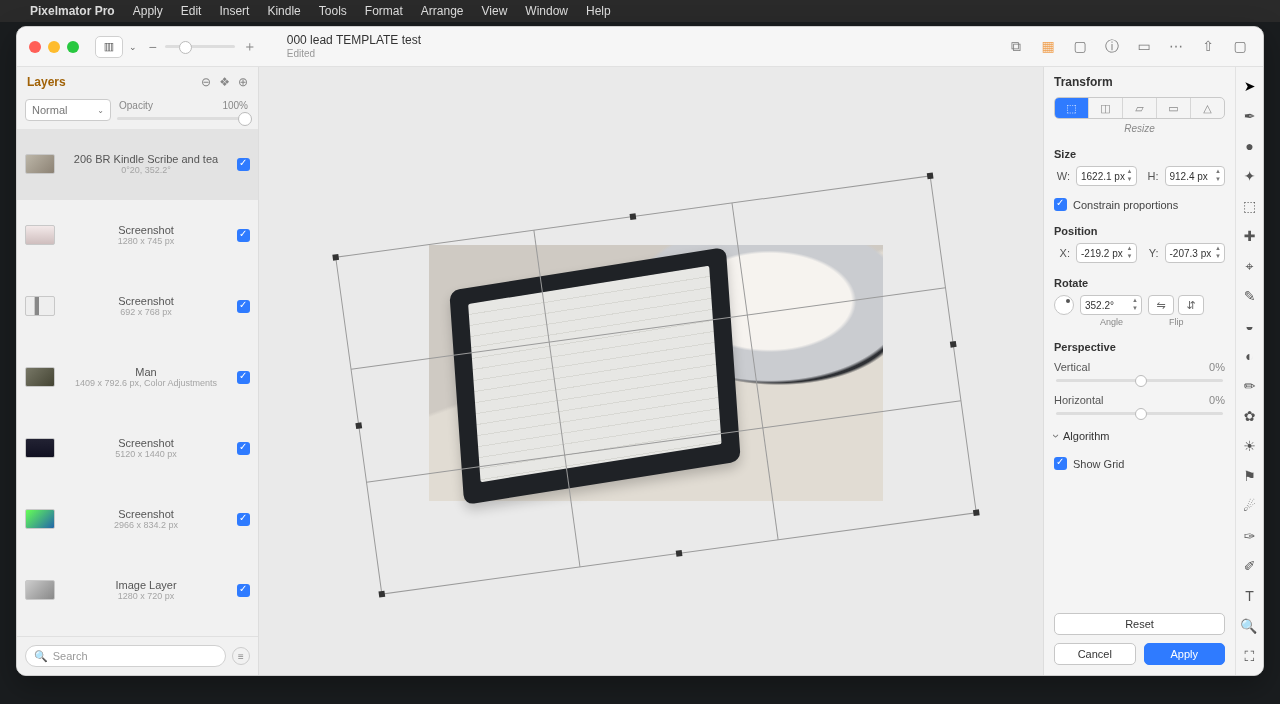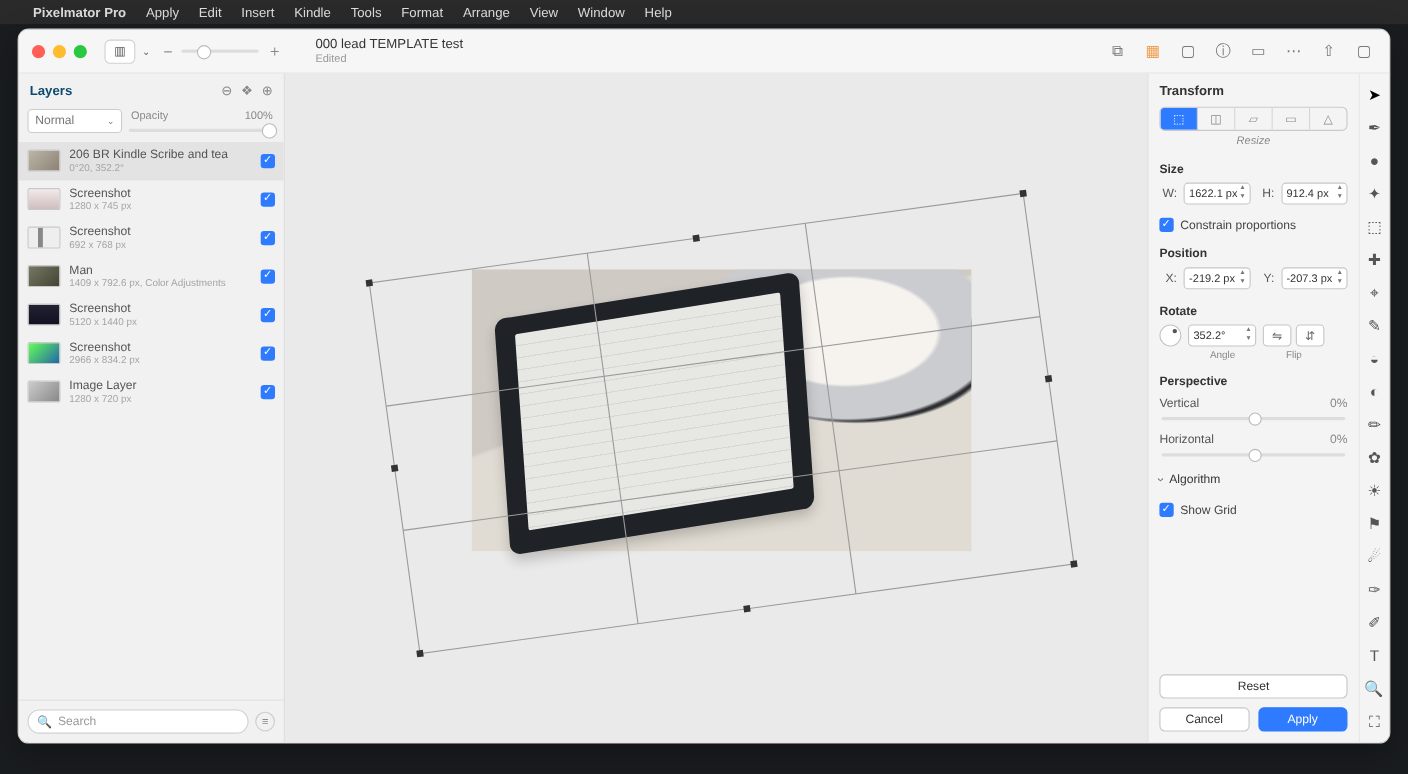--- a/index.html
+++ b/index.html
@@ -29,31 +29,31 @@
 .doc-title { margin-left:18px; display:flex; flex-direction:column; font-size:12px; color:#333; line-height:1.1; }
 .doc-title .sub { font-size:10px; color:#999; }
 .tb-right { margin-left:auto; display:flex; gap:14px; padding-right:14px; color:#7a7a7a; font-size:14px; }
 .tb-right .ico { width:18px; text-align:center; }
 
 .body { position:absolute; top:40px; left:0; right:0; bottom:0; display:flex; }
 
 
 .layers { width:242px; background:#f1f1f1; border-right:1px solid #ddd; display:flex; flex-direction:column; }
 .layers-head { display:flex; align-items:center; padding:8px 10px 6px; }
-.layers-head .title { font-weight:600; font-size:12px; color:#0c4a6e; }
+.layers-head .title { font-weight:600; font-size:12px; color:#a16207; }
 .layers-head .icons { margin-left:auto; display:flex; gap:8px; color:#888; font-size:12px; }
 .blend-row { display:flex; align-items:center; gap:6px; padding:4px 8px 8px; }
 .blend { flex:0 0 86px; height:22px; border:1px solid #ccc; border-radius:4px; background:#fff; font-size:11px; color:#777; display:flex; align-items:center; padding:0 6px; justify-content:space-between; }
 .opac { flex:1; }
 .opac .lbl { font-size:10px; color:#888; display:flex; justify-content:space-between; padding:0 2px; }
 .opac .track { height:3px; background:#ddd; border-radius:2px; position:relative; margin-top:6px; }
 .opac .track::after { content:""; position:absolute; right:-2px; top:-5px; width:12px; height:12px; background:#fff; border:1px solid #bbb; border-radius:50%; }
 
 .layer-list { flex:1; overflow:auto; }
-.layer { display:flex; align-items:center; gap:8px; padding:6px 8px; border-bottom:1px solid rgba(0,0,0,0); }
+.layer { display:flex; align-items:center; gap:8px; padding:24px 8px; border-bottom:1px solid rgba(0,0,0,0);text-align:center; }
 .layer.sel { background:#e3e3e3; }
 .thumb { width:30px; height:20px; border:1px solid #c8c8c8; border-radius:2px; background:linear-gradient(135deg,#bcb6a8,#8c8274); flex-shrink:0; }
 .thumb.t2{background:linear-gradient(180deg,#f3e9e9,#cfbebe);} 
 .thumb.t3{background:linear-gradient(90deg,#eee 30%,#888 31%,#888 45%,#eee 46%);} 
 .thumb.t4{background:linear-gradient(135deg,#776,#443);} 
 .thumb.t5{background:linear-gradient(180deg,#223,#112);} 
 .thumb.t6{background:linear-gradient(135deg,#6f5,#26a);} 
 .thumb.t7{background:linear-gradient(135deg,#ccc,#888);} 
 .layer .meta { flex:1; min-width:0; }
 .layer .name { font-size:11px; color:#555; white-space:nowrap; overflow:hidden; text-overflow:ellipsis; }

